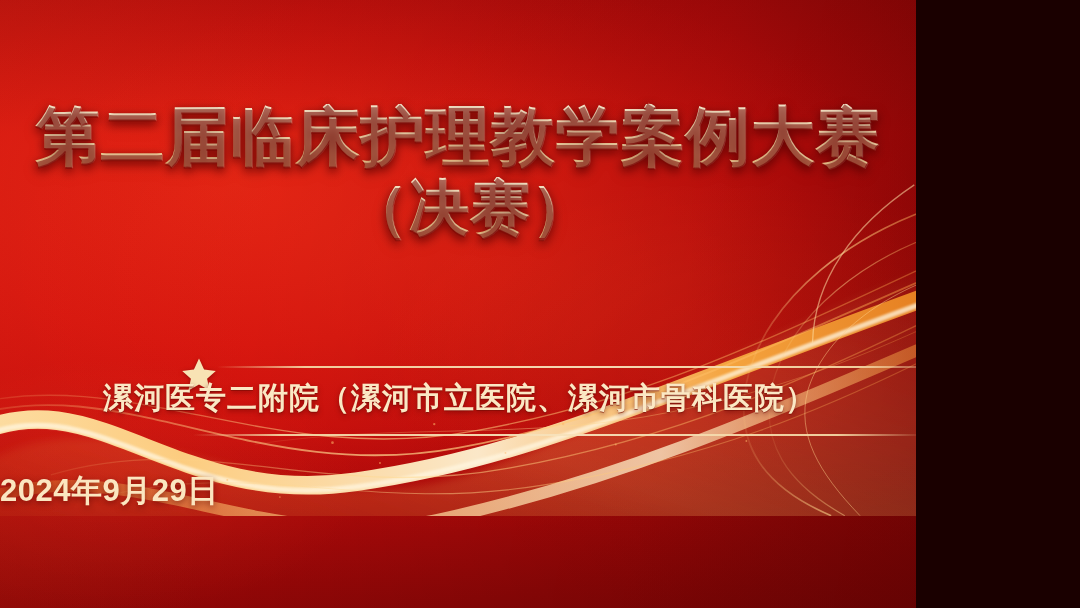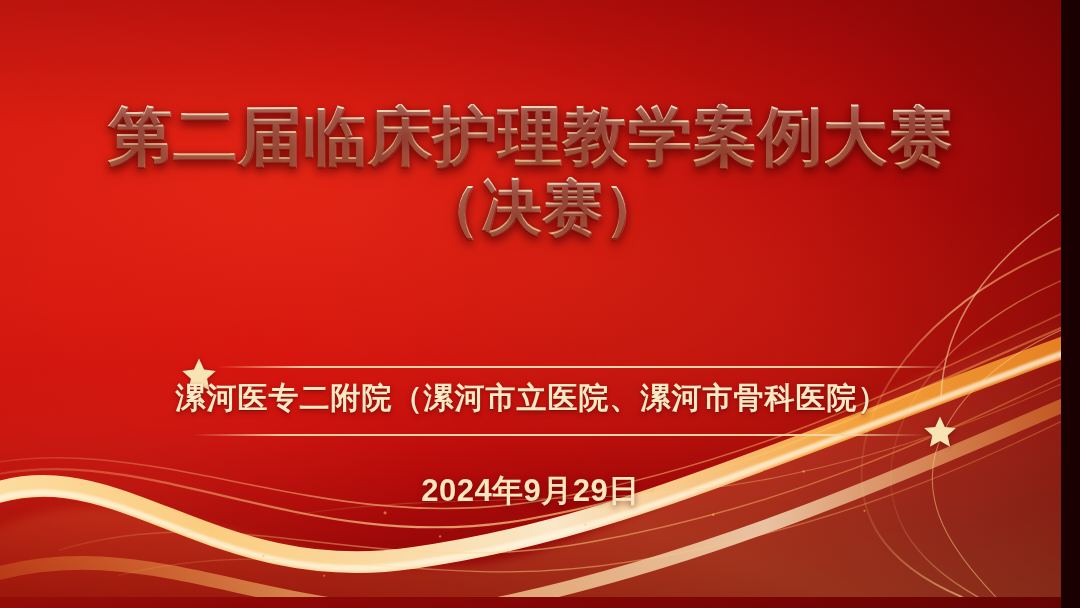--- a/index.html
+++ b/index.html
@@ -3,21 +3,21 @@
 <meta charset="utf-8">
 <title>Presentation Title Slide</title>
 <style>
   html, body {
     margin: 0;
     padding: 0;
     background: #1a0000;
   }
   #slide {
     position: relative;
-    width: 1061px;
+    width: 916px;
     height: 608px;
     overflow: hidden;
     font-family: "Liberation Sans", "DejaVu Sans", sans-serif;
     background: #c00d0d;
   }
 
   
   .bg-base {
     position: absolute;
     inset: 0;
@@ -110,21 +110,21 @@
     letter-spacing: 1px;
     color: #fbe8c4;
     text-shadow: 0 2px 5px rgba(90,4,4,.55), 0 1px 0 rgba(130,16,6,.6);
   }
 
   
   .date-line {
     position: absolute;
     left: 0; right: 0;
     top: 470px;
-    text-align: center;
+    text-align: left;
     font-size: 31px;
     font-weight: 700;
     letter-spacing: 0.5px;
     color: #fbe6c0;
     text-shadow: 0 2px 6px rgba(80,2,2,.6);
   }
 </style>
 </head>
 <body>
 

